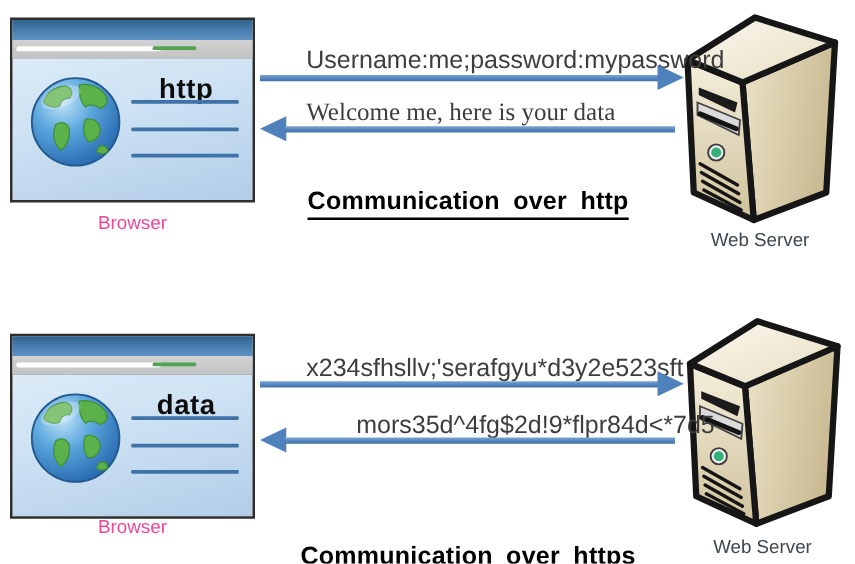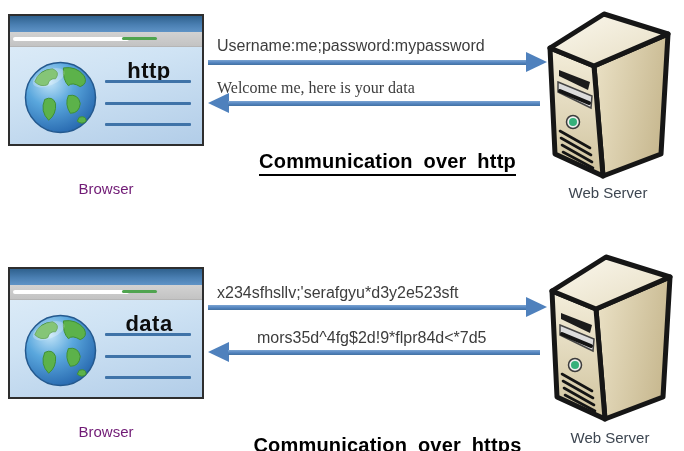--- a/index.html
+++ b/index.html
@@ -2,46 +2,46 @@
 <html><head>
 <meta charset="utf-8">
 <style>
   html,body{margin:0;padding:0;background:#ffffff;}
   .canvas{
     position:relative;width:684px;height:451px;background:#ffffff;overflow:hidden;
     font-family:"Liberation Sans", sans-serif;
   }
   
   .browser{
-    position:absolute;width:196px;height:132px;box-sizing:border-box;
+    position:absolute;width:196px;height:148px;box-sizing:border-box;
     border:2px solid #2e2e2e;background:linear-gradient(165deg,#e2eff9 0%,#cfe3f4 45%,#b2cde8 100%);
   }
   .titlebar{height:16px;background:linear-gradient(180deg,#2f618e 0%,#4a7fb2 55%,#5f93c6 100%);}
   .toolbar{position:relative;height:14px;background:linear-gradient(180deg,#d2d2d2,#c3c3c3);border-bottom:1px solid #b5b5b5;}
   .addr{position:absolute;left:3px;top:5px;width:116px;height:4px;background:#ffffff;border-radius:2px;}
   .progress{position:absolute;left:112px;top:5px;width:35px;height:3px;background:#4fa44f;border-radius:2px;}
   .globe{position:absolute;left:13px;top:44px;width:75px;height:75px;}
   .proto{
     position:absolute;left:95px;top:42px;width:88px;text-align:center;
     font-size:22px;font-weight:bold;color:#0d0d0d;letter-spacing:0.5px;
   }
   .bline{position:absolute;left:95px;width:86px;height:3px;background:#3f73a8;border-radius:1px;}
   .bline.l1{top:64px}.bline.l2{top:86px}.bline.l3{top:107px}
   
   .lbl{position:absolute;text-align:center;font-size:15px;}
-  .lbl-browser{color:#701a75;width:196px;left:8px;margin-top:10px;}
+  .lbl-browser{color:#ec4899;width:196px;left:8px;}
   .lbl-server{color:#3d4651;width:140px;}
   
   .shaft{position:absolute;height:5px;background:linear-gradient(180deg,#7ba4d2 0%,#4f81bd 60%,#44719f 100%);}
   .head{position:absolute;width:0;height:0;border-top:10px solid transparent;border-bottom:10px solid transparent;}
   .head-right{border-left:21px solid #4f81bd;}
   .head-left{border-right:21px solid #4f81bd;}
   
-  .msg{position:absolute;left:217px;font-size:16px;color:#3d3d3d;white-space:nowrap;}
-  .caption-wrap{position:absolute;left:215px;width:345px;text-align:center;}
+  .msg{position:absolute;left:245px;font-size:20px;color:#3d3d3d;white-space:nowrap;}
+  .caption-wrap{position:absolute;left:202px;width:345px;text-align:center;}
   .caption{
     display:inline-block;font-size:20px;font-weight:bold;color:#000;
     word-spacing:5px;letter-spacing:0.2px;
     border-bottom:2px solid #000;padding-bottom:1px;
   }
   .server-svg{position:absolute;width:134px;height:184px;}
 </style>
 </head>
 <body>
 

